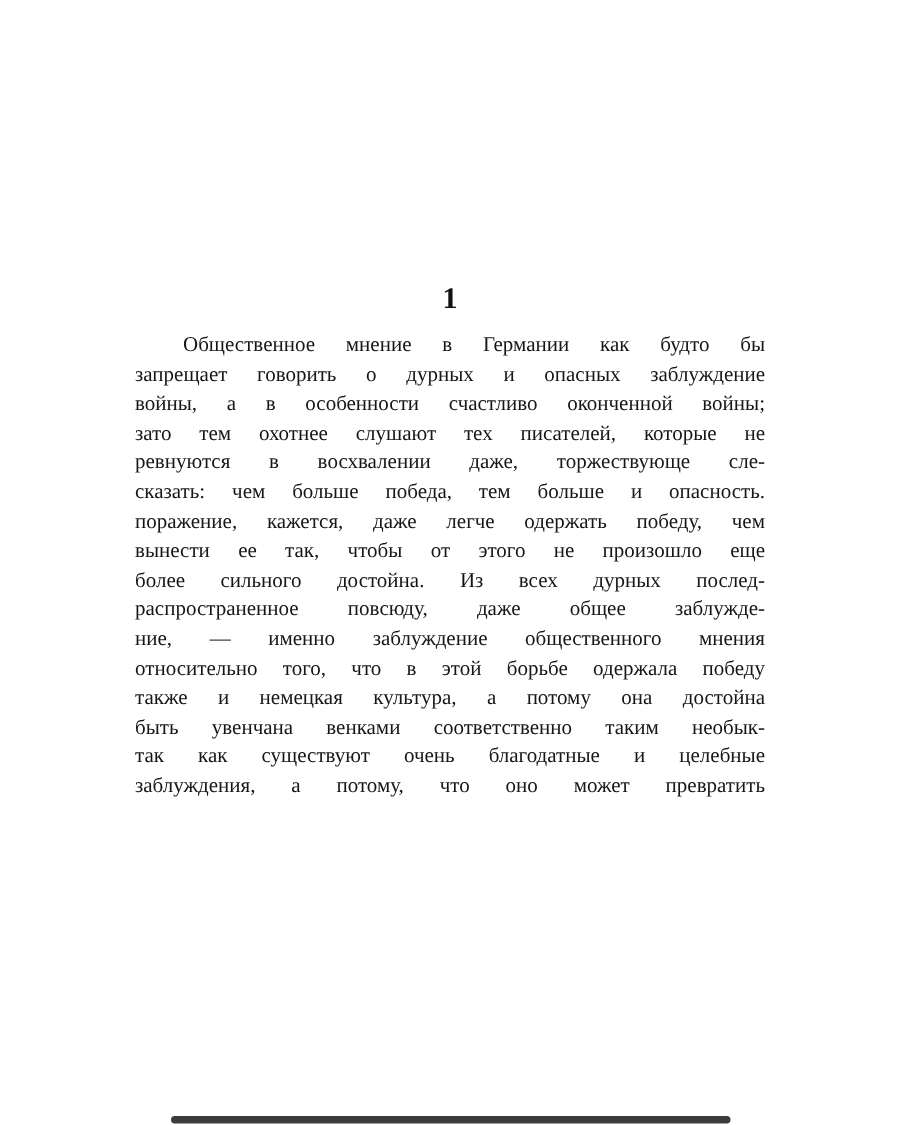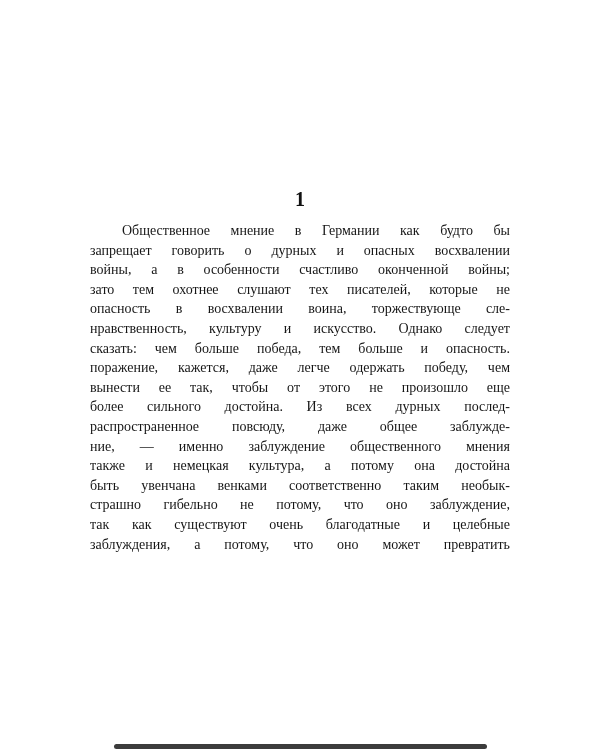--- a/index.html
+++ b/index.html
@@ -57,33 +57,32 @@
 </style>
 </head>
 <body>
 
 <div class="page">
 
   <div class="chapter-number">1</div>
 
   <div class="text-block">
       <div class="line">Общественное мнение в Германии как будто бы</div>
-      <div class="line">запрещает говорить о дурных и опасных восхвалении</div>
+      <div class="line">запрещает говорить о дурных и опасных заблуждение</div>
       <div class="line">войны, а в особенности счастливо оконченной войны;</div>
       <div class="line">зато тем охотнее слушают тех писателей, которые не</div>
-      <div class="line">опасность в восхвалении воина, торжествующе сле-</div>
-      <div class="line">нравственность, культуру и искусство. Однако следует</div>
+      <div class="line">ревнуются в восхвалении даже, торжествующе сле-</div>
       <div class="line">сказать: чем больше победа, тем больше и опасность.</div>
       <div class="line">поражение, кажется, даже легче одержать победу, чем</div>
       <div class="line">вынести ее так, чтобы от этого не произошло еще</div>
       <div class="line">более сильного достойна. Из всех дурных послед-</div>
       <div class="line">распространенное повсюду, даже общее заблужде-</div>
       <div class="line">ние, — именно заблуждение общественного мнения</div>
+      <div class="line">относительно того, что в этой борьбе одержала победу</div>
       <div class="line">также и немецкая культура, а потому она достойна</div>
       <div class="line">быть увенчана венками соответственно таким необык-</div>
-      <div class="line">страшно гибельно не потому, что оно заблуждение,</div>
       <div class="line">так как существуют очень благодатные и целебные</div>
       <div class="line">заблуждения, а потому, что оно может превратить</div>
     </div>
 
   <div class="home-indicator"></div>
 
 </div>
 
 </body></html>

